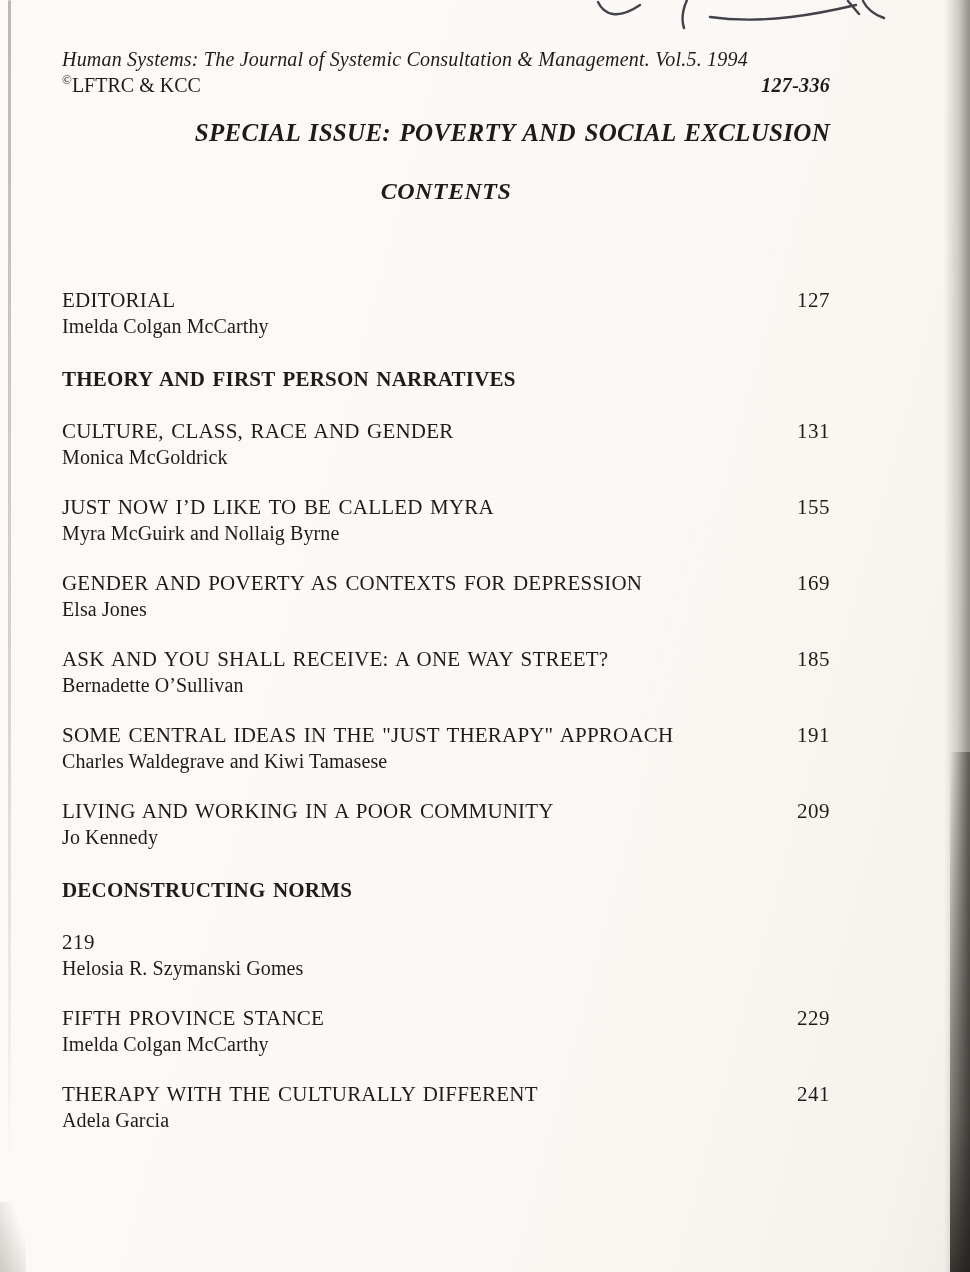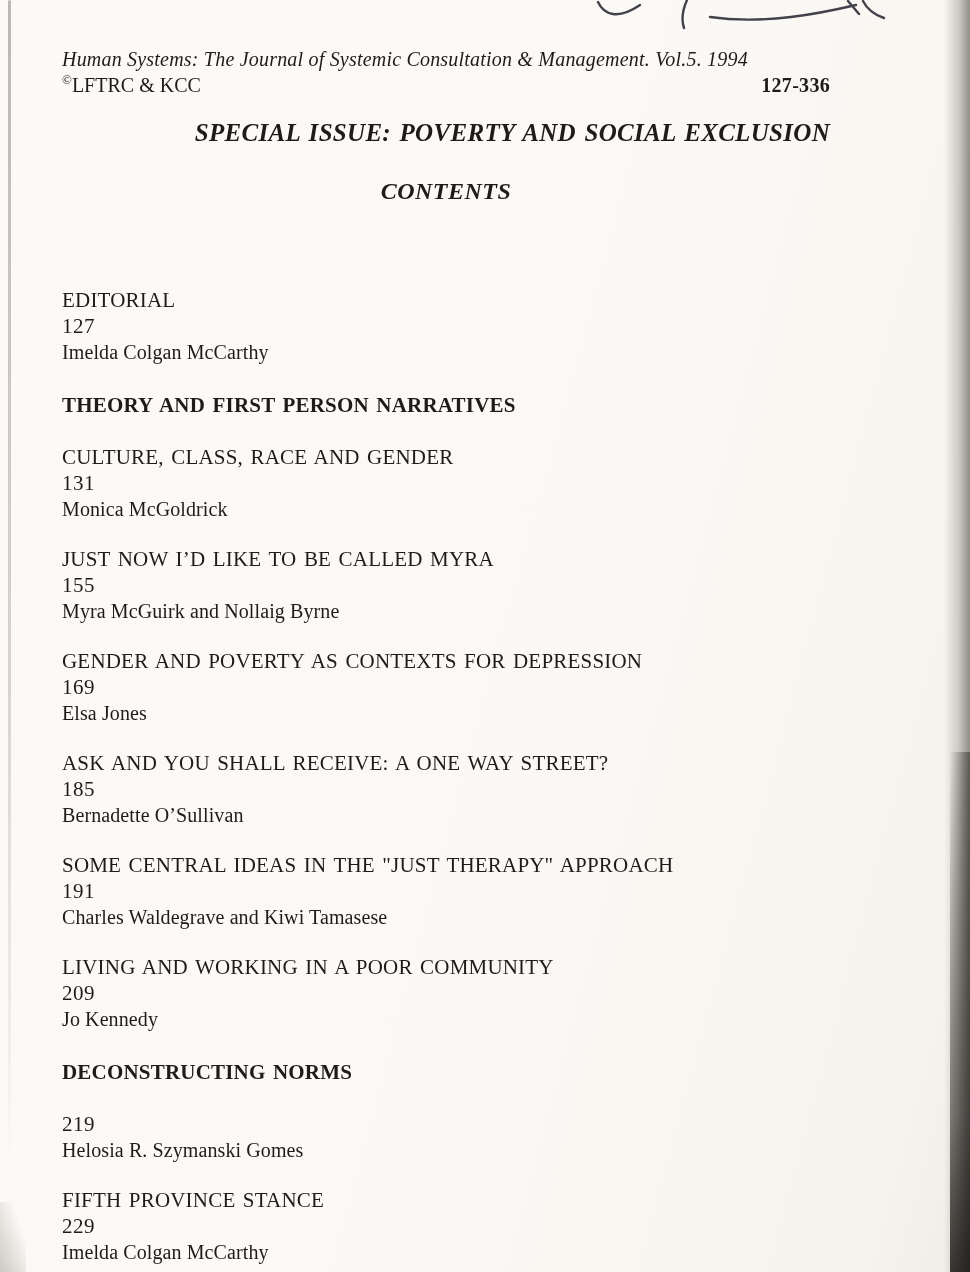--- a/index.html
+++ b/index.html
@@ -39,42 +39,42 @@
 
   .journal-line{
     font-style:italic;font-size:20px;line-height:26px;letter-spacing:0.2px;
     white-space:nowrap;
   }
   .copyright-row{
     display:flex;justify-content:space-between;align-items:baseline;
     font-size:20px;line-height:26px;
   }
   .copyright-left sup{font-size:13px;vertical-align:super;line-height:0;}
-  .page-range{font-weight:bold;letter-spacing:0.3px;}
+  .page-range{font-style:italic;font-weight:bold;letter-spacing:0.3px;}
 
   .special-issue{
     margin-top:20px;
     font-weight:bold;font-style:italic;font-size:25px;line-height:30px;
     letter-spacing:0.3px;word-spacing:2px;white-space:nowrap;text-align:right;
   }
   .contents-heading{
     margin-top:28px;text-align:center;
     font-weight:bold;font-style:italic;font-size:24px;line-height:30px;letter-spacing:0.5px;
   }
 
   .toc{margin-top:81px;}
   .section-heading{
     font-weight:bold;font-size:21px;line-height:26px;letter-spacing:0.2px;word-spacing:2px;
     margin-top:27px;margin-bottom:26px;white-space:nowrap;
   }
   .toc-section:first-child .section-heading{display:none;}
   .toc-entry{margin-bottom:24px;}
   .title-line{
     display:flex;justify-content:space-between;align-items:baseline;
-    font-size:21px;line-height:26px;letter-spacing:0.2px;word-spacing:2px;white-space:nowrap;flex-direction:column;
+    font-size:21px;line-height:26px;letter-spacing:0.2px;word-spacing:2px;white-space:nowrap;
   }
   .entry-page{font-size:21px;letter-spacing:0.5px;}
   .entry-authors{font-size:20px;line-height:26px;letter-spacing:0.1px;}
 </style>
 </head>
 <body>
 
 <div class="page">
 
   <svg class="handwritten-mark" viewBox="0 0 360 42" xmlns="http://www.w3.org/2000/svg">
@@ -187,20 +187,24 @@
 
   <div class="title-line">
     <span class="entry-title">FIFTH PROVINCE STANCE</span>
     <span class="entry-page">229</span>
   </div>
 <div class="entry-authors">Imelda Colgan McCarthy</div>
   </div>
 
   <div class="toc-entry">
 
+  <div class="title-line">
+    <span class="entry-title">THERAPY WITH THE CULTURALLY DIFFERENT</span>
+    <span class="entry-page">241</span>
+  </div>
 <div class="entry-authors">Adela Garcia</div>
   </div>
 </div>
 </div>
 
   </div>
 
   <div class="scan-edge-left"></div>
   <div class="scan-edge-right"></div>
   <div class="corner-smudge"></div>

